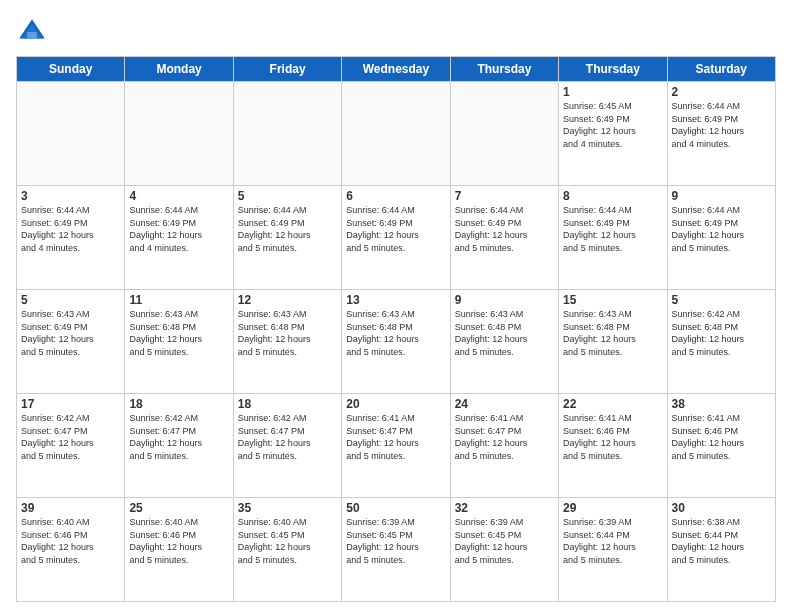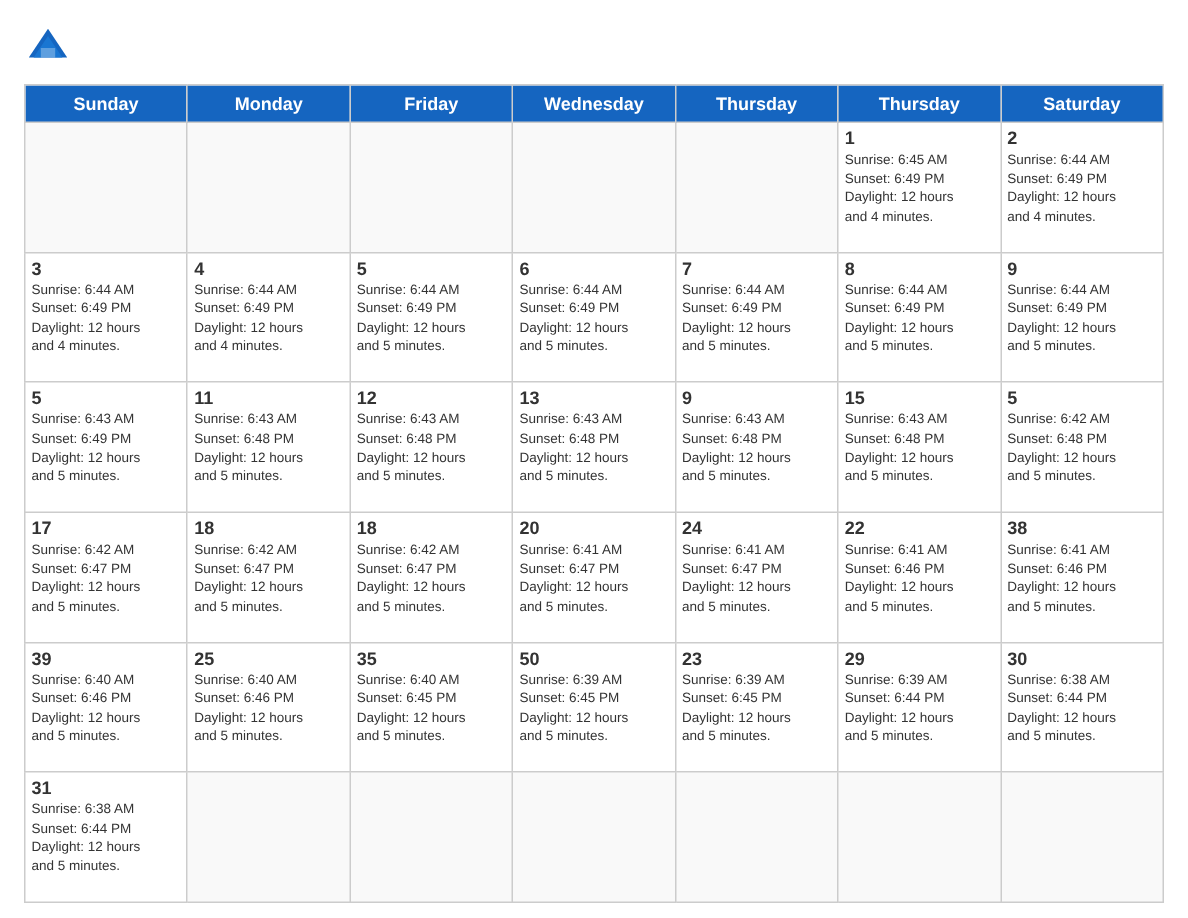--- a/index.html
+++ b/index.html
@@ -250,40 +250,28 @@
 Daylight: 12 hours
 and 5 minutes.</span></td>
           <td><span class="day-number">35</span><span class="day-info" style="white-space: pre-line;">Sunrise: 6:40 AM
 Sunset: 6:45 PM
 Daylight: 12 hours
 and 5 minutes.</span></td>
           <td><span class="day-number">50</span><span class="day-info" style="white-space: pre-line;">Sunrise: 6:39 AM
 Sunset: 6:45 PM
 Daylight: 12 hours
 and 5 minutes.</span></td>
-          <td><span class="day-number">23</span><span class="day-info" style="white-space: pre-line;">Sunrise: 6:39 AM
+          <td><span class="day-number">32</span><span class="day-info" style="white-space: pre-line;">Sunrise: 6:39 AM
 Sunset: 6:45 PM
 Daylight: 12 hours
 and 5 minutes.</span></td>
           <td><span class="day-number">29</span><span class="day-info" style="white-space: pre-line;">Sunrise: 6:39 AM
 Sunset: 6:44 PM
 Daylight: 12 hours
 and 5 minutes.</span></td>
           <td><span class="day-number">30</span><span class="day-info" style="white-space: pre-line;">Sunrise: 6:38 AM
 Sunset: 6:44 PM
 Daylight: 12 hours
 and 5 minutes.</span></td>
-        </tr>
-        <tr class="last-row">
-          <td><span class="day-number">31</span><span class="day-info" style="white-space: pre-line;">Sunrise: 6:38 AM
-Sunset: 6:44 PM
-Daylight: 12 hours
-and 5 minutes.</span></td>
-          <td class="empty"></td>
-          <td class="empty"></td>
-          <td class="empty"></td>
-          <td class="empty"></td>
-          <td class="empty"></td>
-          <td class="empty"></td>
         </tr>
       </tbody>
   </table>
 </div>
 
 </body></html>

